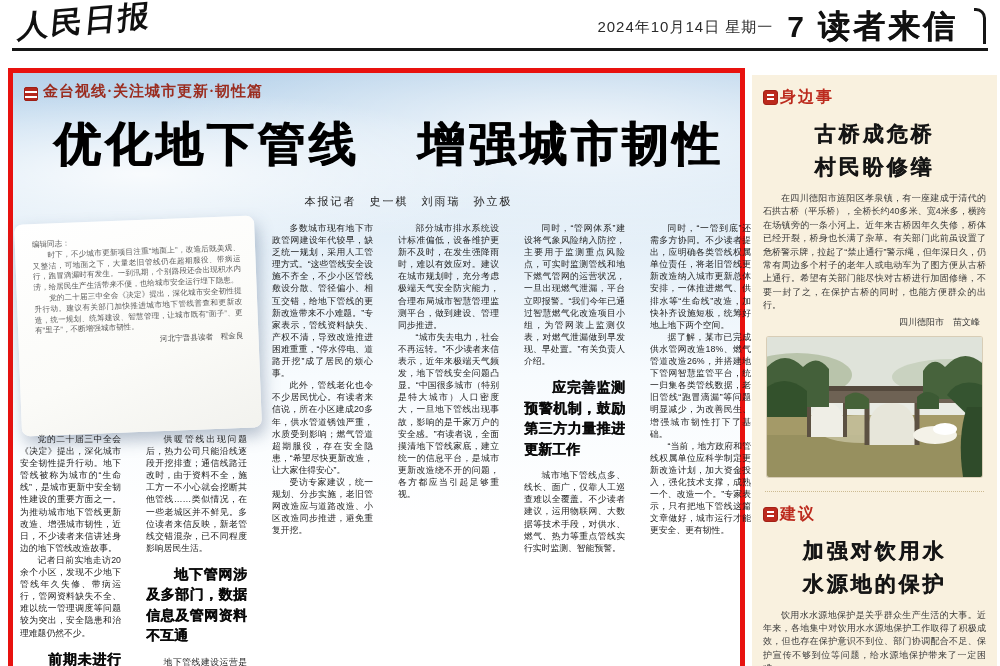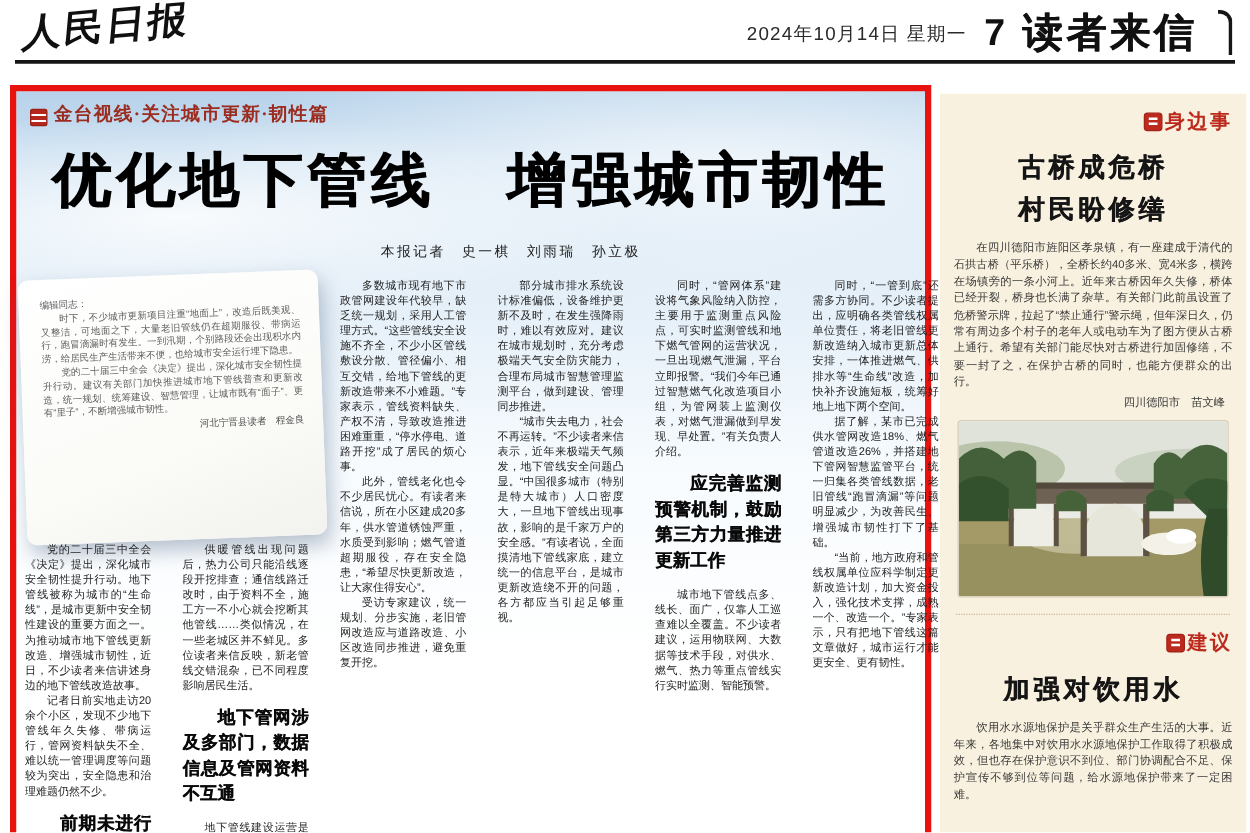--- a/index.html
+++ b/index.html
@@ -27,21 +27,21 @@
       radial-gradient(520px 120px at 18% 16%, rgba(255,255,255,.85), rgba(255,255,255,0) 70%),
       radial-gradient(620px 160px at 78% 10%, rgba(255,255,255,.75), rgba(255,255,255,0) 70%),
       linear-gradient(180deg,#b7d2ea 0%, #cadff1 9%, #e4eff8 26%, #f7fbfe 48%, #ffffff 72%);
   }
   .kicker { position:absolute; left:11px; top:9px; display:flex; align-items:flex-end; gap:5px; }
   .kicker-icon { width:14px; height:14px; background:#b5271c; border-radius:2px;
     background-image:linear-gradient(#b5271c 3px, #fff 3px, #fff 5px, #b5271c 5px, #b5271c 8px, #fff 8px, #fff 10px, #b5271c 10px); 
     border:1px solid #9c1f16; }
   .kicker-text { font-size:15px; font-weight:bold; color:#9b2d20; letter-spacing:1px;
     font-family:"Liberation Serif","DejaVu Serif",serif; }
-  .headline { position:absolute; left:0; top:40px; width:100%; display:flex;
+  .headline { position:absolute; left:12px; top:40px; width:100%; display:flex;
     justify-content:center; gap:58px; font-size:47px; font-weight:900; color:#000;
     letter-spacing:4px; text-shadow:1.2px 0 0 #000; font-family:"Liberation Sans",sans-serif; }
   .byline { position:absolute; left:0; top:121px; width:100%; text-align:center;
     font-size:11px; color:#222; letter-spacing:2px;margin-left:32px; }
 
   
   .letter-card { position:absolute; left:5px; top:147px; width:240px; height:212px;
     background:linear-gradient(160deg,#ffffff 0%, #fbfbf8 60%, #f2f2ee 100%);
     border-radius:8px; transform:rotate(-2.2deg); transform-origin:center;
     box-shadow:3px 8px 16px rgba(70,95,125,.38); padding:16px 15px 10px 17px;
@@ -58,21 +58,21 @@
     color:#0a0a0a; font-size:14px; line-height:20.5px; text-indent:2em; margin:11px 0 9px;
     text-shadow:0.4px 0 0 #0a0a0a; }
   .col-tall { top:149px; height:446px; }
   .col-short { top:360px; height:235px; }
   .c1 { left:7px; } .c2 { left:133px; } .c3 { left:259px; }
   .c4 { left:385px; } .c5 { left:511px; } .c6 { left:637px; }
 
   
   .sidebar { position:absolute; left:752px; top:75px; width:245px; height:591px;
     background:#f9f1df; padding:12px 11px 0 11px; }
-  .badge { display:flex; align-items:center; gap:2px;justify-content:flex-end; }
+  .badge { display:flex; align-items:center; gap:2px; }
   .badge-icon { width:15px; height:15px; background:#bc2a1d; border-radius:3px; position:relative;
     border:1px solid #a32117; }
   .badge-icon::after { content:""; position:absolute; left:3px; top:3px; right:3px; bottom:3px;
     background:
       linear-gradient(#fff,#fff) 0 0/100% 2px no-repeat,
       linear-gradient(#fff,#fff) 0 4px/100% 2px no-repeat,
       linear-gradient(#fff,#fff) 0 8px/60% 2px no-repeat; }
   .badge-label { font-size:16px; font-weight:bold; color:#bc2a1d; letter-spacing:2px;
     font-family:"Liberation Serif","DejaVu Serif",serif; }
   .sb-title { text-align:center; font-family:"Liberation Serif","DejaVu Serif",serif;
@@ -200,20 +200,21 @@
 
       <div class="sb-divider"></div>
 
       <div>
         <div class="badge">
           <span class="badge-icon"></span>
           <span class="badge-label">建议</span>
         </div>
         <div class="sb-title">
           <div>加强对饮用水</div>
+          <div>水源地的保护</div>
         </div>
         <div class="sb-body">
           <p>饮用水水源地保护是关乎群众生产生活的大事。近年来，各地集中对饮用水水源地保护工作取得了积极成效，但也存在保护意识不到位、部门协调配合不足、保护宣传不够到位等问题，给水源地保护带来了一定困难。</p>
 
         </div>
       </div>
 
     </div>
   </div>
 </div>

